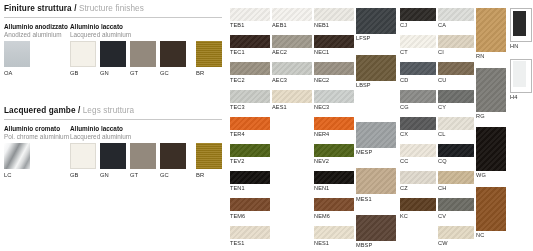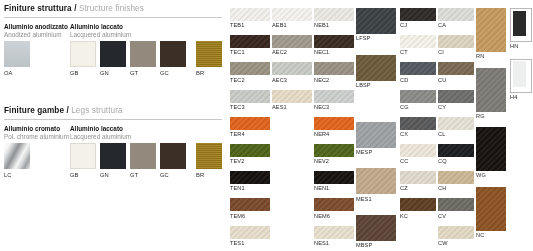--- a/index.html
+++ b/index.html
@@ -100,21 +100,21 @@
     <div class="sw" style="left:160px;top:41px;">
       <span class="chip chip-gc"></span>
       <span class="code">GC</span>
     </div>
     <div class="sw" style="left:196px;top:41px;">
       <span class="chip chip-br"></span>
       <span class="code">BR</span>
     </div>
 
     <div class="sec-title" style="top:106px;">
-      <span class="it">Finiture gambe</span>
+      <span class="it">Lacquered gambe</span>
       <span class="sep">/</span>
       <span class="en">Legs struttura</span>
     </div>
     <div class="rule" style="top:119px;"></div>
 
     <div class="grp" style="left:4px;top:125px;">
       <span class="it">Alluminio cromato</span>
       <span class="en">Pol. chrome aluminium</span>
     </div>
     <div class="grp" style="left:70px;top:125px;">

